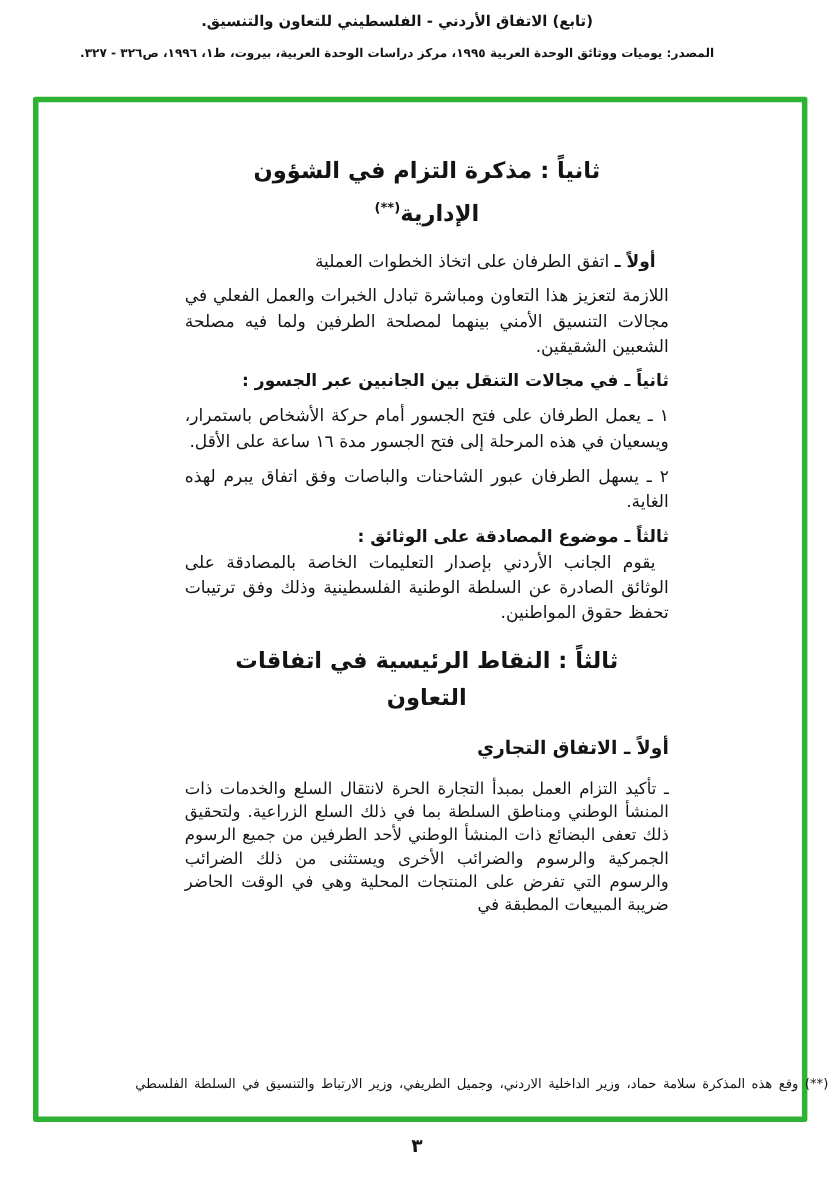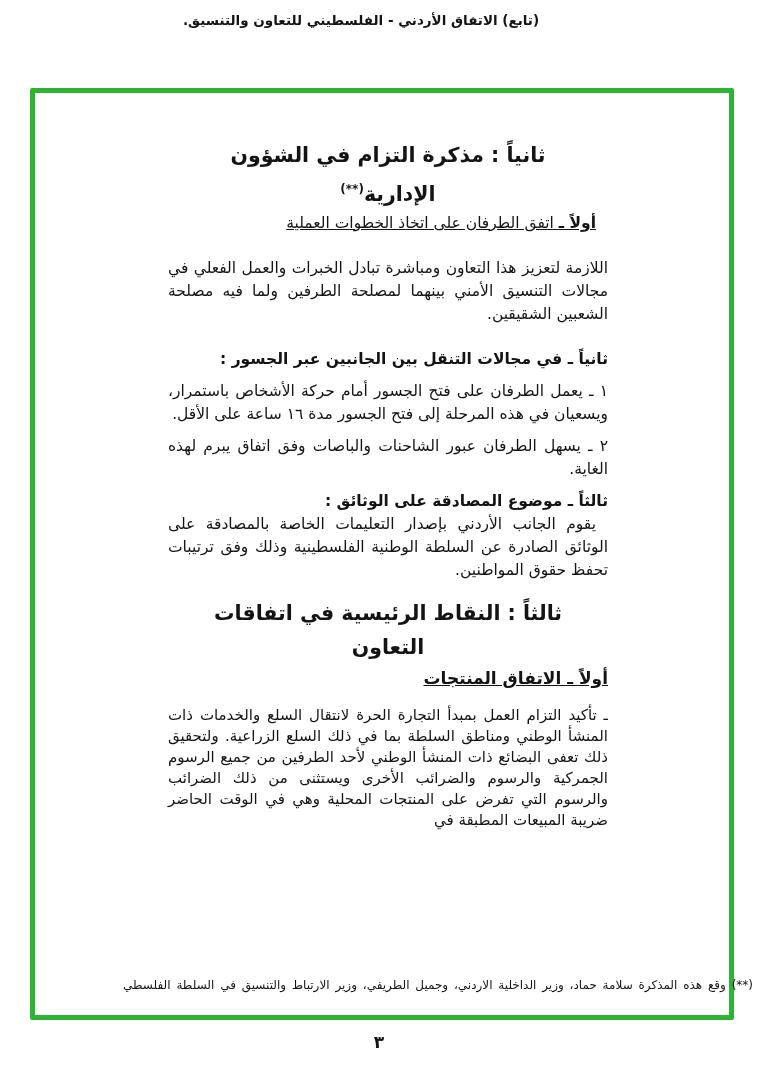--- a/index.html
+++ b/index.html
@@ -29,42 +29,43 @@
     direction:rtl; text-align:justify; z-index:2;
   }
   .heading { text-align:center; font-weight:bold; font-size:20.5px; line-height:34px; }
   .heading sup { font-size:12px; vertical-align:super; }
   .para { font-size:15.5px; line-height:23px; }
   .tight { font-size:15px; line-height:21px; }
   .bold { font-weight:bold; }
   .subhead { font-weight:bold; font-size:17px; line-height:26px; text-align:right; }
   .indent { text-indent:12px; }
   .m9  { margin-top:9px; }
-  .m10 { margin-top:22px; }
+  .m10 { margin-top:8px; }
   .m11 { }
   .m14 { margin-top:14px; }
-  .m16 { margin-top:1px;text-decoration:underline; }
+  .m16 { margin-top:16px; }
 
   .footnote {
     position:absolute; top:978px; right:5px;
     white-space:nowrap; direction:rtl;
     font-size:12px; z-index:3;
     word-spacing:2px;
     margin-left:25px;
   }
   .page-number {
     position:absolute; top:1032px; left:0; width:758px;
     text-align:center; font-size:17px; font-weight:bold; z-index:2;
   }
 </style>
 </head>
 <body>
 
 <div class="page-header">
   <div class="hdr1">(تابع) الاتفاق الأردني - الفلسطيني للتعاون والتنسيق.</div>
+  <div class="hdr2">المصدر: يوميات ووثائق الوحدة العربية ١٩٩٥، مركز دراسات الوحدة العربية، بيروت، ط١، ١٩٩٦، ص٣٢٦ - ٣٢٧.</div>
 </div>
 
 <div class="frame"></div>
 
 <div class="content">
 
   <div class="heading">
     <div>ثانياً :  مذكرة التزام في الشؤون</div>
     <div><span>الإدارية</span><sup>(**)</sup></div>
   </div>
@@ -90,21 +91,21 @@
     <span>موضوع المصادقة على الوثائق :</span>
   </div>
 
   <div class="para m11 indent">يقوم الجانب الأردني بإصدار التعليمات الخاصة بالمصادقة على الوثائق الصادرة عن السلطة الوطنية الفلسطينية وذلك وفق ترتيبات تحفظ حقوق المواطنين.</div>
 
   <div class="heading m14">
     <div>ثالثاً :  النقاط الرئيسية في اتفاقات</div>
     <div>التعاون</div>
   </div>
 
-  <div class="subhead m16">أولاً ـ الاتفاق المنتجات</div>
+  <div class="subhead m16">أولاً ـ الاتفاق التجاري</div>
 
   <div class="tight m14">ـ تأكيد التزام العمل بمبدأ التجارة الحرة لانتقال السلع والخدمات ذات المنشأ الوطني ومناطق السلطة بما في ذلك السلع الزراعية. ولتحقيق ذلك تعفى البضائع ذات المنشأ الوطني لأحد الطرفين من جميع الرسوم الجمركية والرسوم والضرائب الأخرى ويستثنى من ذلك الضرائب والرسوم التي تفرض على المنتجات المحلية وهي في الوقت الحاضر ضريبة المبيعات المطبقة في</div>
 
 </div>
 
 <div class="footnote">(**) وقع هذه المذكرة سلامة حماد، وزير الداخلية الاردني، وجميل الطريفي، وزير الارتباط والتنسيق في السلطة الفلسطي</div>
 
 <div class="page-number">٣</div>
 
 </body></html>

